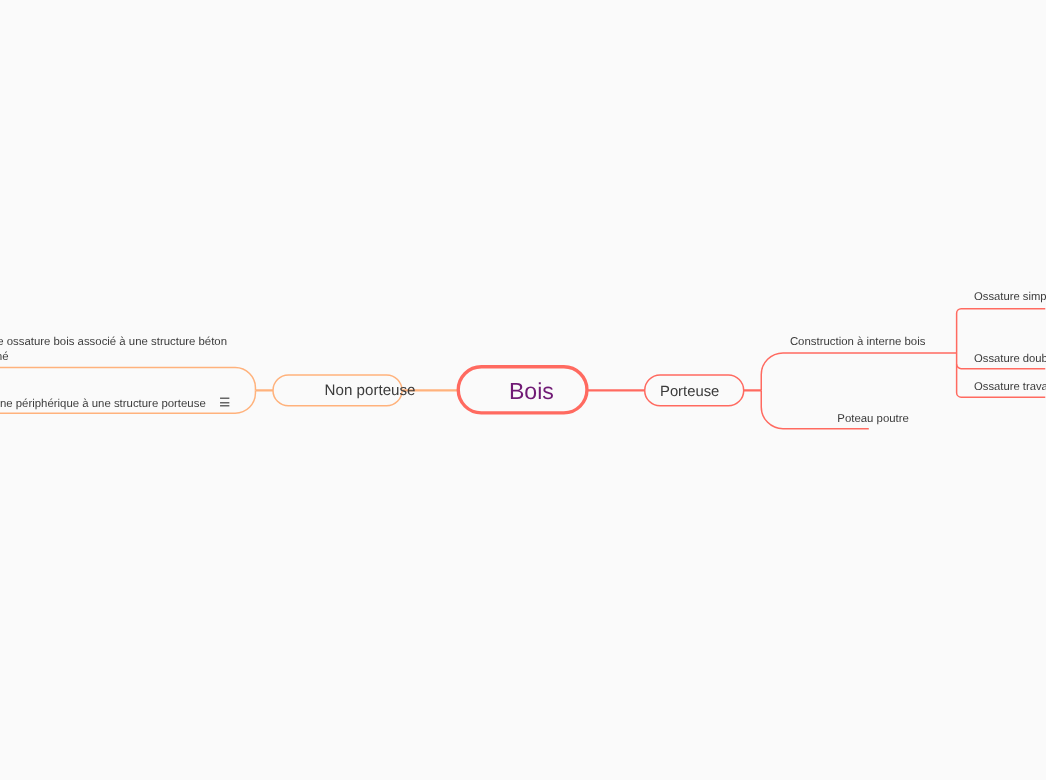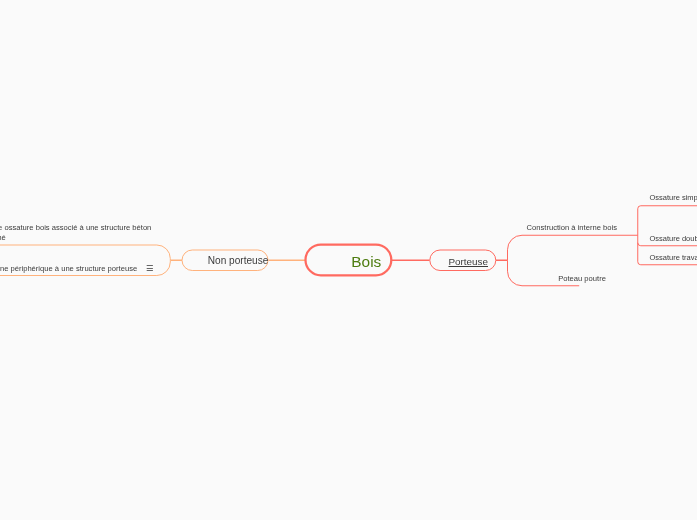--- a/index.html
+++ b/index.html
@@ -1,21 +1,21 @@
 <!DOCTYPE html>
 <html><head>
 <meta charset="utf-8">
 <title>Bois</title>
 <style>
 html,body{margin:0;padding:0;}
 body{width:697px;height:520px;background:#fafafa;font-family:"Liberation Sans",sans-serif;overflow:hidden;position:relative;}
 #mindmap{position:absolute;left:0;top:0;width:697px;height:520px;}
 svg.graph{position:absolute;left:0;top:0;width:697px;height:520px;}
 .tl{position:absolute;white-space:nowrap;color:#3b3b3b;font-size:7.6px;line-height:1;transform:translateZ(0);}
-.tc{position:absolute;white-space:nowrap;color:#3b3b3b;text-align:right;line-height:1;transform:translateZ(0);}
+.tc{position:absolute;white-space:nowrap;color:#3b3b3b;text-align:left;line-height:1;transform:translateZ(0);margin-left:34px;}
 </style>
 </head>
 <body>
 
 <div id="mindmap">
 
   <svg class="graph" viewBox="0 0 697 520">
     <g fill="none">
 
       <path d="M268.5 260.25 H305.5" stroke="#ffb27c" stroke-width="1.5"></path>
@@ -37,23 +37,23 @@
         <path d="M146.7 268.5 H152.9"></path>
         <path d="M146.7 270.5 H152.9"></path>
       </g>
 
       <rect x="305.5" y="244.5" width="85.8" height="30.75" rx="15.375" fill="none" stroke="#ff6a60" stroke-width="2.25"></rect>
       <rect x="182" y="250" width="86" height="20.5" rx="10.25" fill="none" stroke="#ffb27c" stroke-width="1"></rect>
       <rect x="429.8" y="250" width="66" height="20.5" rx="10.25" fill="none" stroke="#ff6a60" stroke-width="1"></rect>
     </g>
   </svg>
 
-  <div class="tc" style="left:305.3px;top:254.4px;width:76px;font-size:15.4px;color:#4d7c0f;"><span>Bois</span></div>
+  <div class="tc" style="left:305.3px;top:254.4px;width:76px;font-size:15.4px;color:#701a75;"><span>Bois</span></div>
   <div class="tc" style="left:182.4px;top:256.1px;width:86px;font-size:10.1px;"><span>Non porteuse</span></div>
-  <div class="tc" style="left:431px;top:256.9px;width:57px;font-size:9.9px;text-decoration:underline;"><span>Porteuse</span></div>
+  <div class="tc" style="left:406px;top:256.9px;width:57px;font-size:9.9px;"><span>Porteuse</span></div>
 
   <div class="tl" style="left:-11.6px;top:224.2px;"><span>Une ossature bois associé à une structure béton</span></div>
   <div class="tl" style="left:-11.6px;top:234.2px;"><span>armé</span></div>
   <div class="tl" style="left:-62.1px;top:264.6px;"><span>Une ossature interne périphérique à une structure porteuse</span></div>
 
   <div class="tl" style="left:526.6px;top:223.5px;"><span>Construction à interne bois</span></div>
   <div class="tl" style="left:526.2px;top:275.3px;padding-left:32px;"><span>Poteau poutre</span></div>
 
   <div class="tl" style="left:649.4px;top:194.3px;font-size:7.5px;"><span>Ossature simple</span></div>
   <div class="tl" style="left:649.4px;top:235.4px;font-size:7.5px;"><span>Ossature double</span></div>

